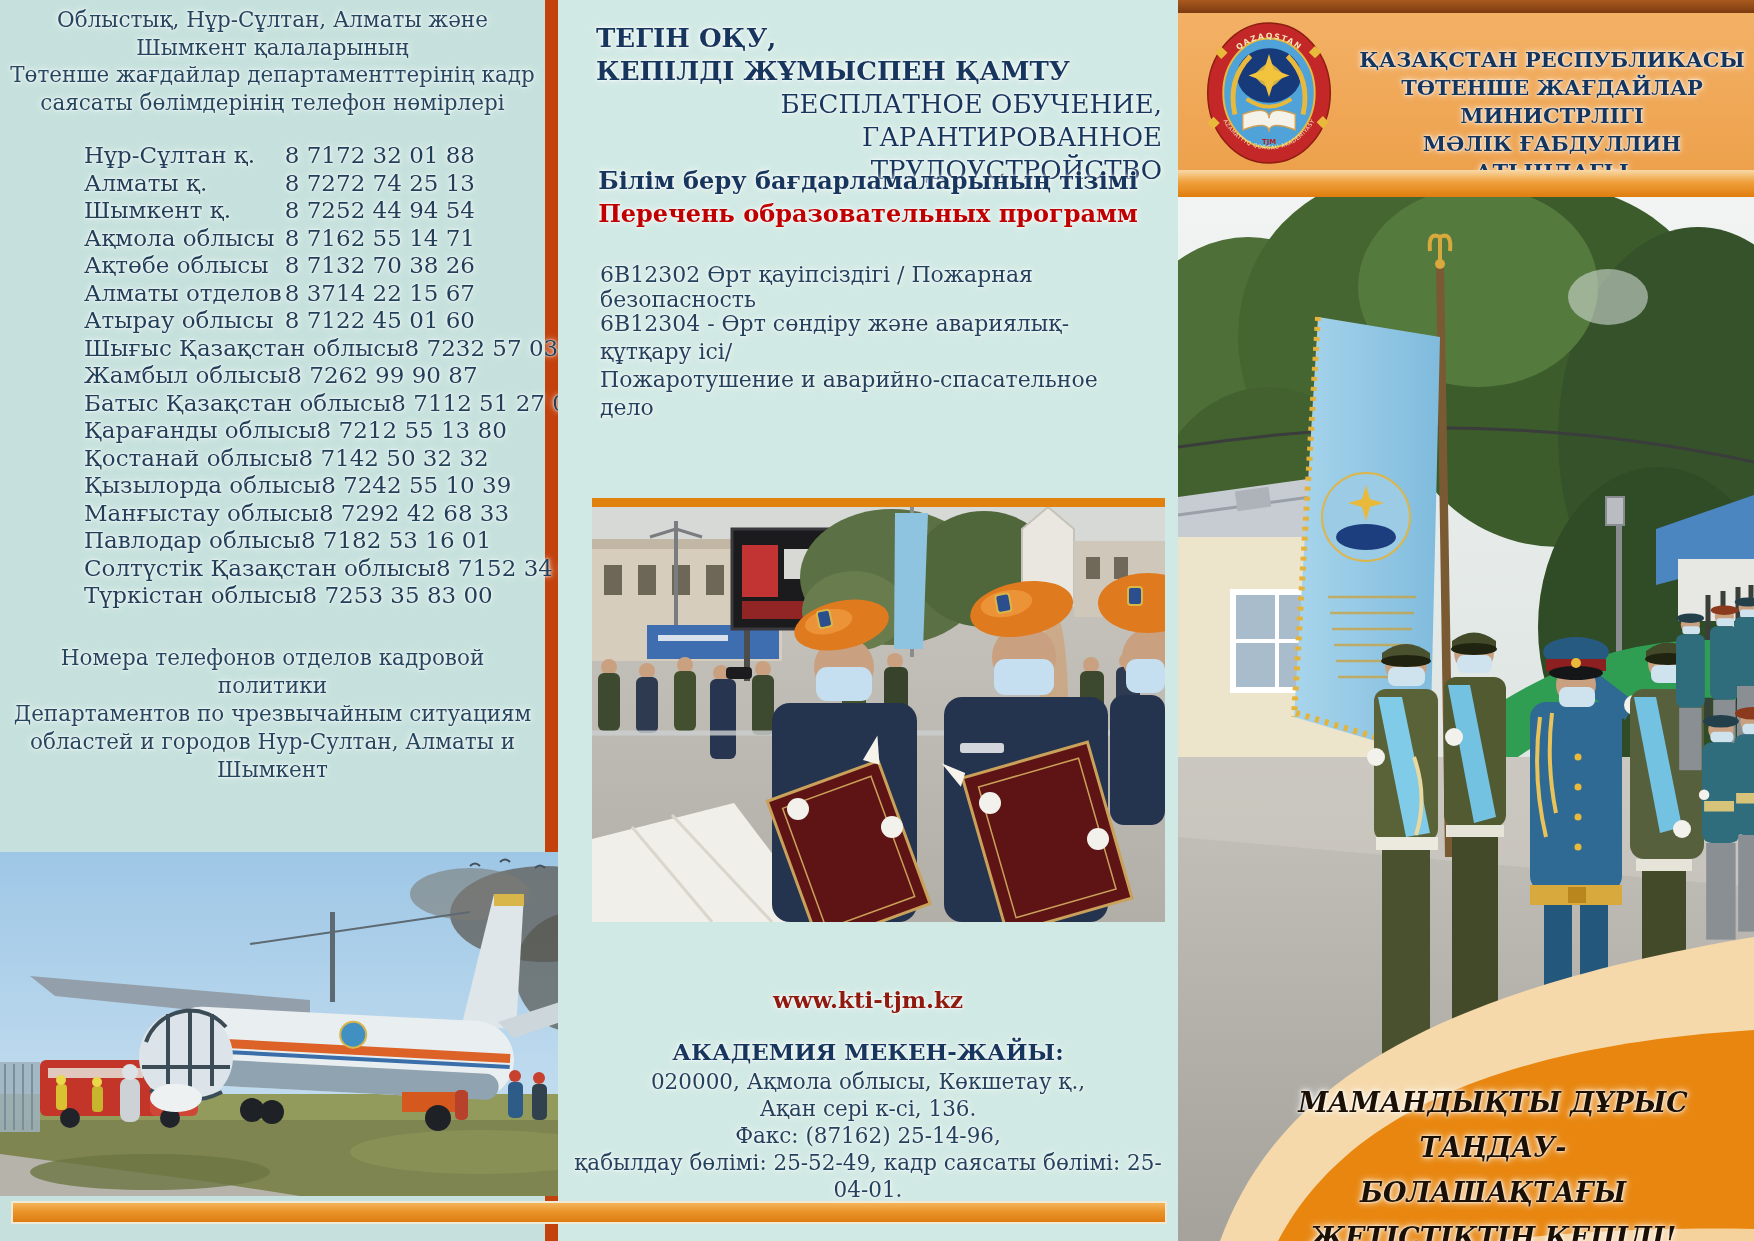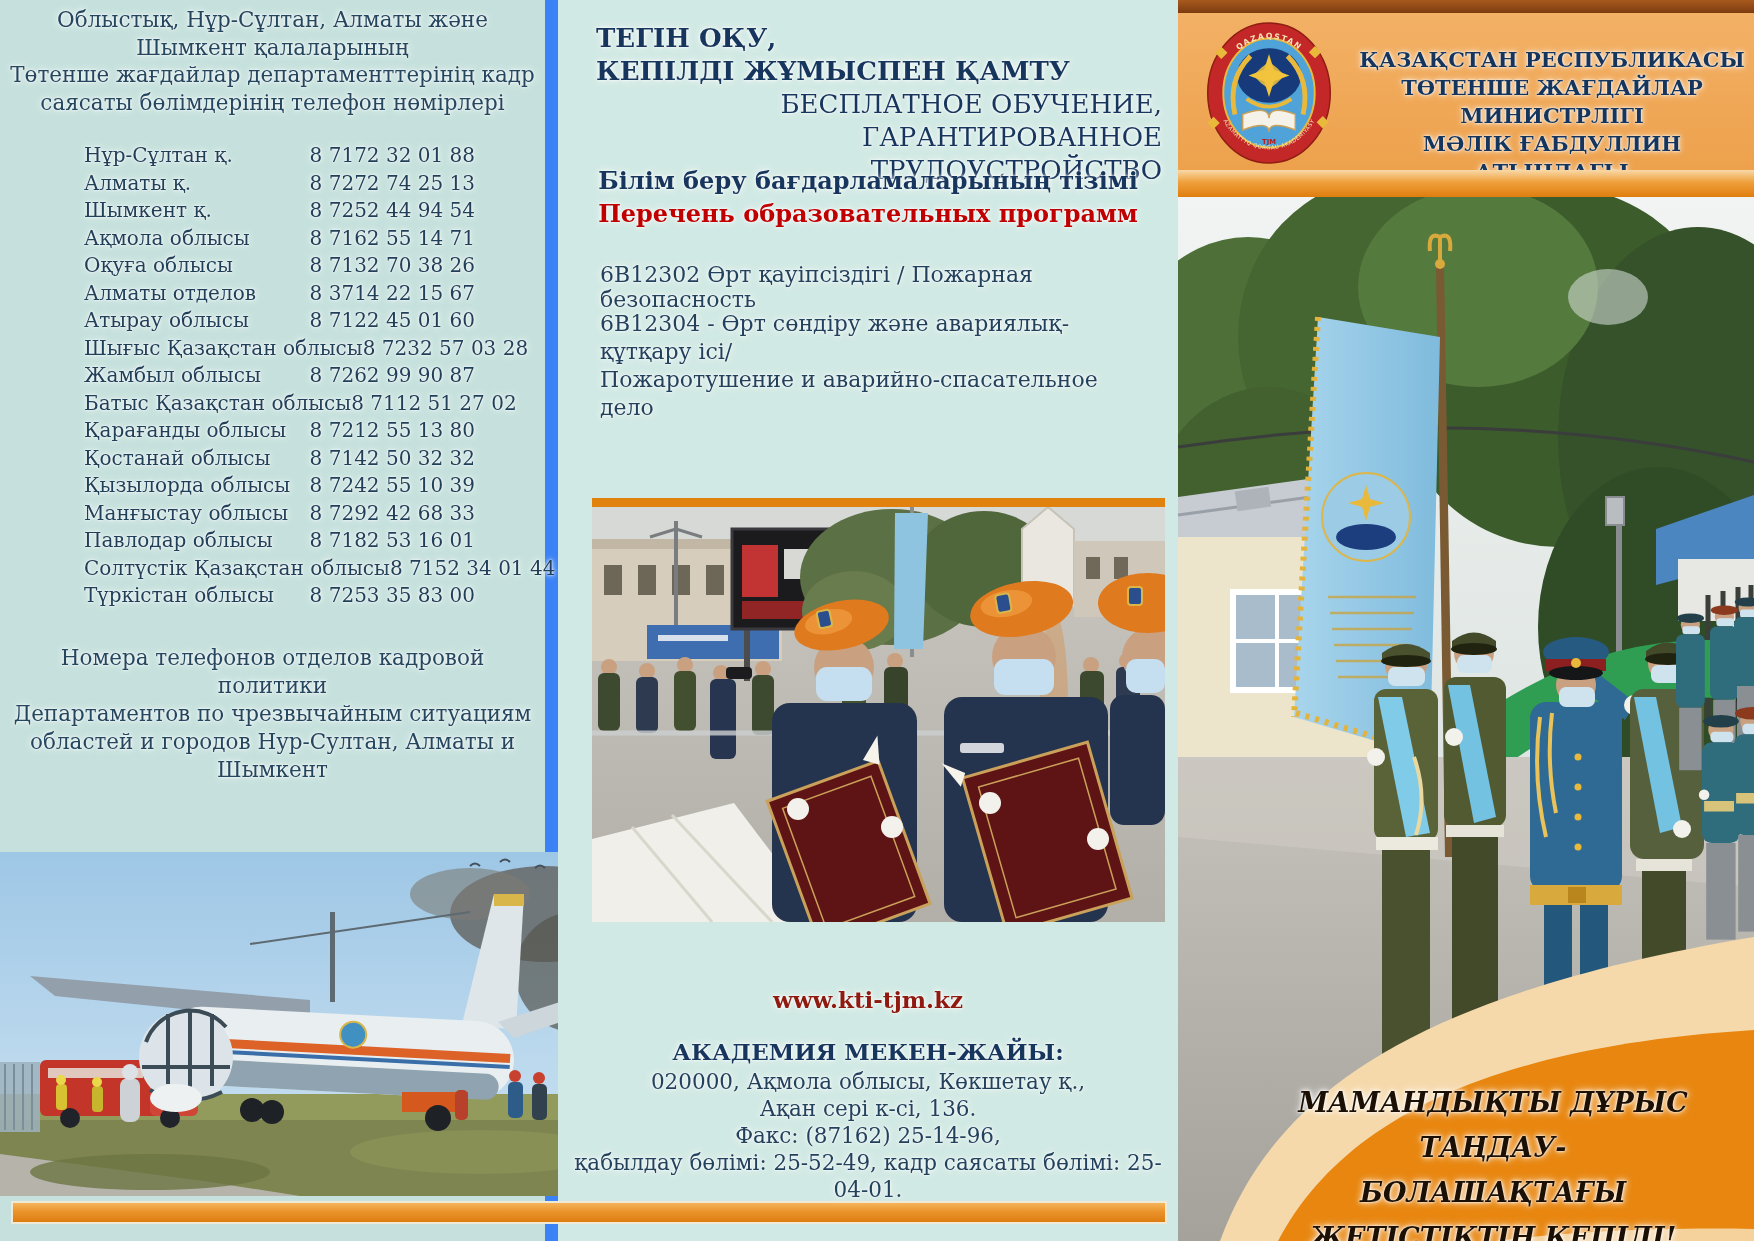--- a/index.html
+++ b/index.html
@@ -1,25 +1,25 @@
 <!DOCTYPE html>
 <html><head>
 <meta charset="utf-8">
 <style>
   html,body{margin:0;padding:0;background:#eceae2;}
   .stage{position:relative;width:1754px;height:1241px;overflow:hidden;
-         background:#3b82f6;font-family:"DejaVu Serif","Liberation Serif",serif;}
+         background:#c2410c;font-family:"DejaVu Serif","Liberation Serif",serif;}
   .panel{position:absolute;top:0;height:1241px;}
   .glow{text-shadow:0 0 7px rgba(255,255,255,.95),0 0 3px rgba(255,255,255,.9),0 0 1px #fff;}
 
   
   .left-panel{left:0;width:545px;background:#c6e1dd;}
   .lp-heading{position:absolute;top:6px;left:0;width:100%;text-align:center;
               font-size:21.5px;line-height:27.5px;color:#24465e;}
-  .phone-list{position:absolute;top:142px;left:84px;right:70px;font-size:20px;color:#203f58;}
+  .phone-list{position:absolute;top:142px;left:84px;right:70px;font-size:23px;color:#203f58;}
   .prow{display:flex;justify-content:space-between;line-height:27.5px;height:27.5px;white-space:nowrap;}
   .lp-footer{position:absolute;top:644px;left:10px;right:10px;text-align:center;
              font-size:21.5px;line-height:28px;color:#24465e;}
   .photo{position:absolute;overflow:hidden;}
   .photo svg{display:block;}
   .left-photo{left:0;top:852px;width:590px;height:344px;}
 
   
   .mid-panel{left:558px;width:620px;background:#d1e9e4;}
   .mp-kk{position:absolute;top:22px;left:38px;right:20px;text-align:left;
@@ -94,21 +94,21 @@
           <span class="pr-name">Шымкент қ.</span>
           <span class="pr-num">8 7252 44 94 54</span>
         </div>
 
         <div class="prow">
           <span class="pr-name">Ақмола облысы</span>
           <span class="pr-num">8 7162 55 14 71</span>
         </div>
 
         <div class="prow">
-          <span class="pr-name">Оқуға облысы</span>
+          <span class="pr-name">Ақтөбе облысы</span>
           <span class="pr-num">8 7132 70 38 26</span>
         </div>
 
         <div class="prow">
           <span class="pr-name">Алматы отделов</span>
           <span class="pr-num">8 3714 22 15 67</span>
         </div>
 
         <div class="prow">
           <span class="pr-name">Атырау облысы</span>

